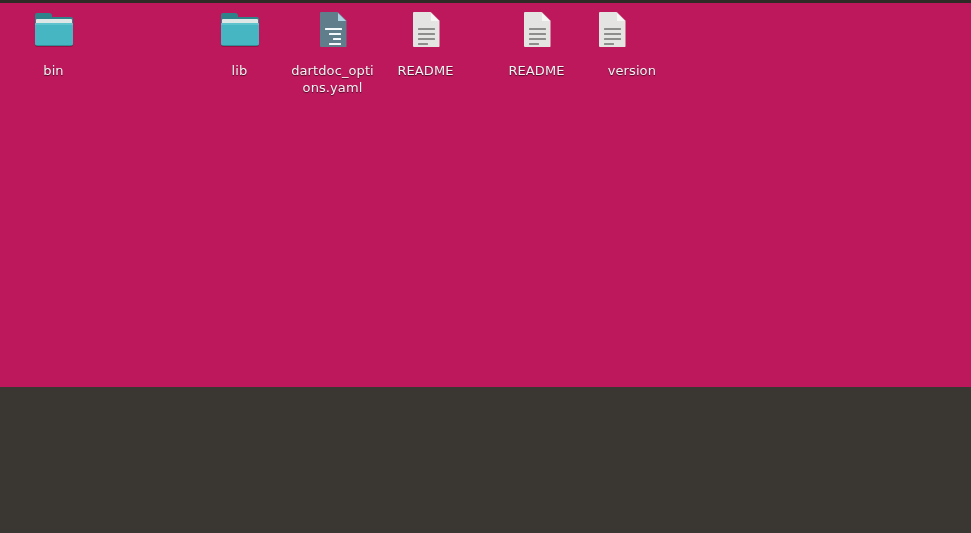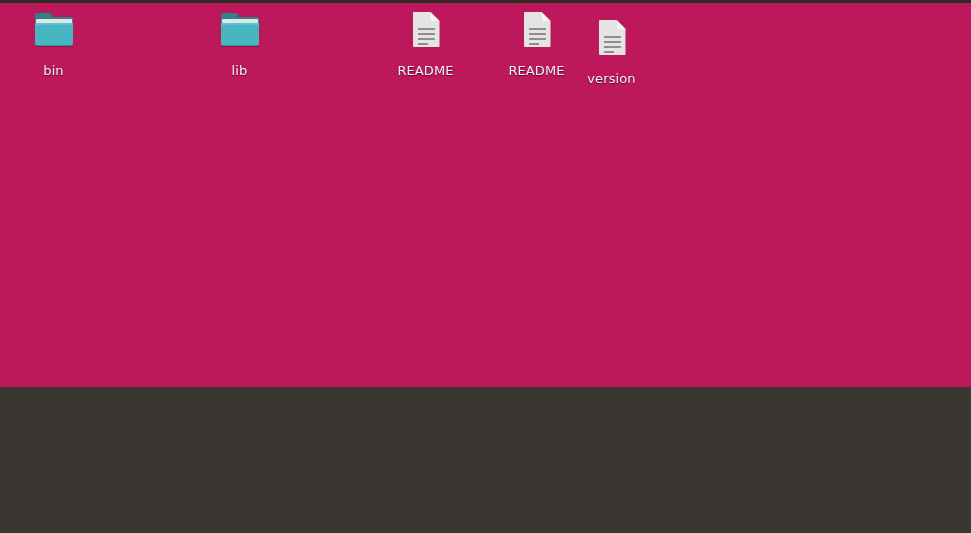--- a/index.html
+++ b/index.html
@@ -218,20 +218,36 @@
             <div class="tab"></div>
             <div class="back"></div>
             <div class="strip"></div>
             <div class="front"></div>
             <div class="front-sheen"></div>
             <div class="shadow"></div>
           </div>
         </div>
         <span class="icon-label">lib</span>
       </div>
+      <div class="desktop-icon" style="left: 279px; top: 0px;">
+        <div class="icon-art">
+          <div class="doc yaml">
+            <div class="sheet"></div>
+            <div class="fold"></div>
+            <div class="fold-edge"></div>
+            <div class="lines">
+              <i></i>
+              <i></i>
+              <i></i>
+              <i></i>
+            </div>
+          </div>
+        </div>
+        <span class="icon-label">dartdoc_options.yaml</span>
+      </div>
       <div class="desktop-icon" style="left: 372px; top: 0px;">
         <div class="icon-art">
           <div class="doc">
             <div class="sheet"></div>
             <div class="fold"></div>
             <div class="fold-edge"></div>
             <div class="lines">
               <i></i>
               <i></i>
               <i></i>
@@ -250,21 +266,21 @@
             <div class="lines">
               <i></i>
               <i></i>
               <i></i>
               <i></i>
             </div>
           </div>
         </div>
         <span class="icon-label">README</span>
       </div>
-      <div class="desktop-icon" style="left: 558px; top: 8px;">
+      <div class="desktop-icon" style="left: 558px; top: 0px; text-align: right;">
         <div class="icon-art">
           <div class="doc">
             <div class="sheet"></div>
             <div class="fold"></div>
             <div class="fold-edge"></div>
             <div class="lines">
               <i></i>
               <i></i>
               <i></i>
               <i></i>

